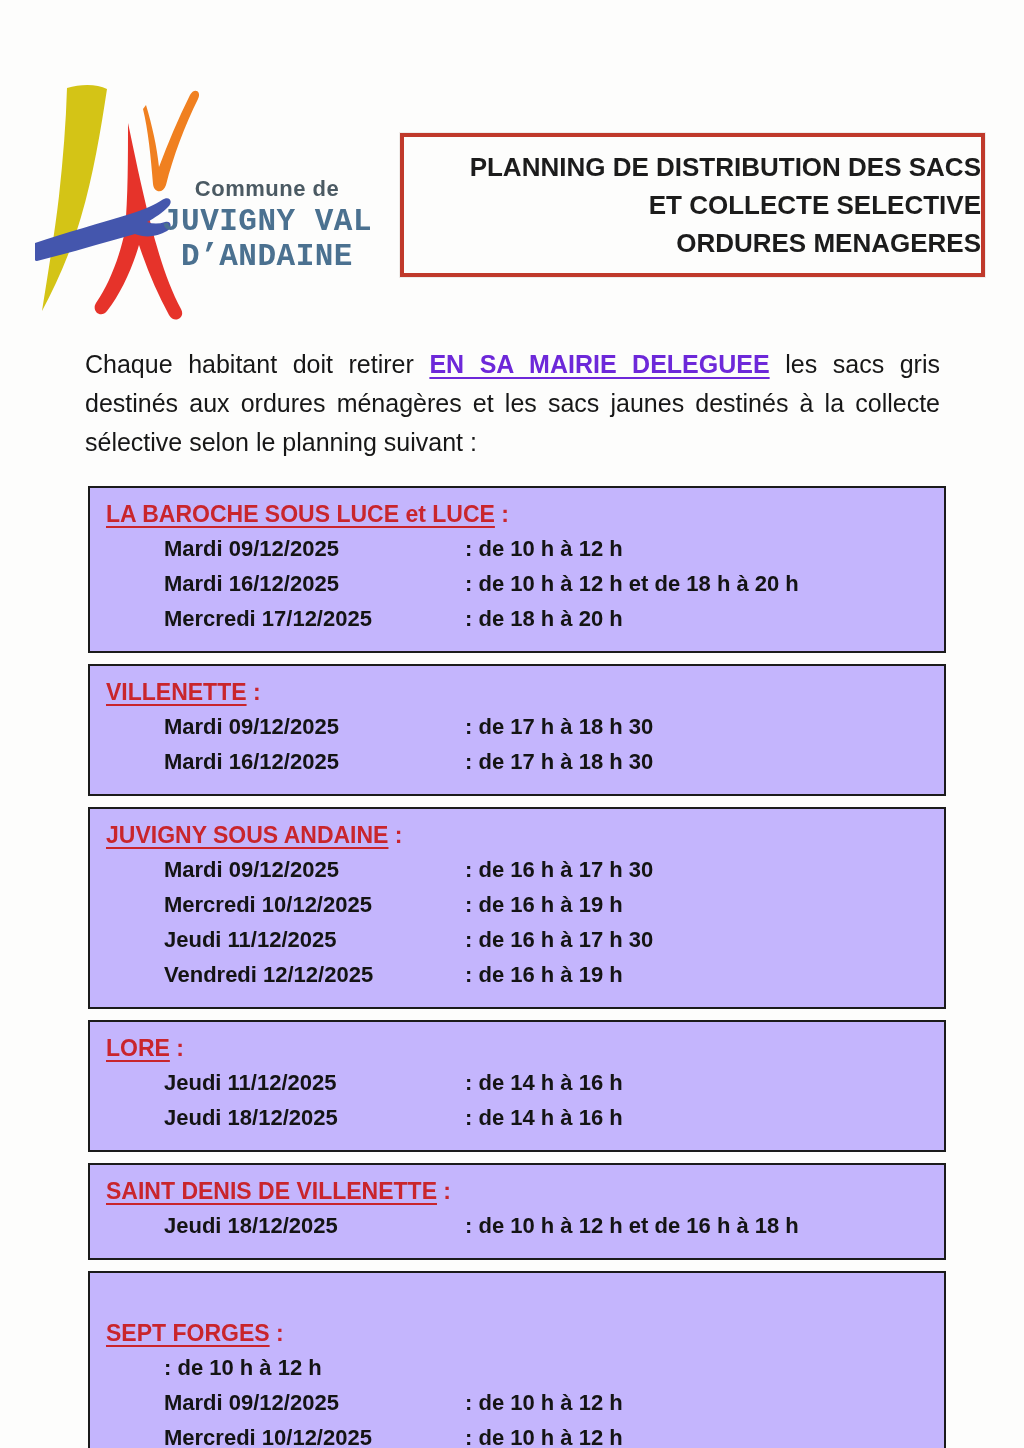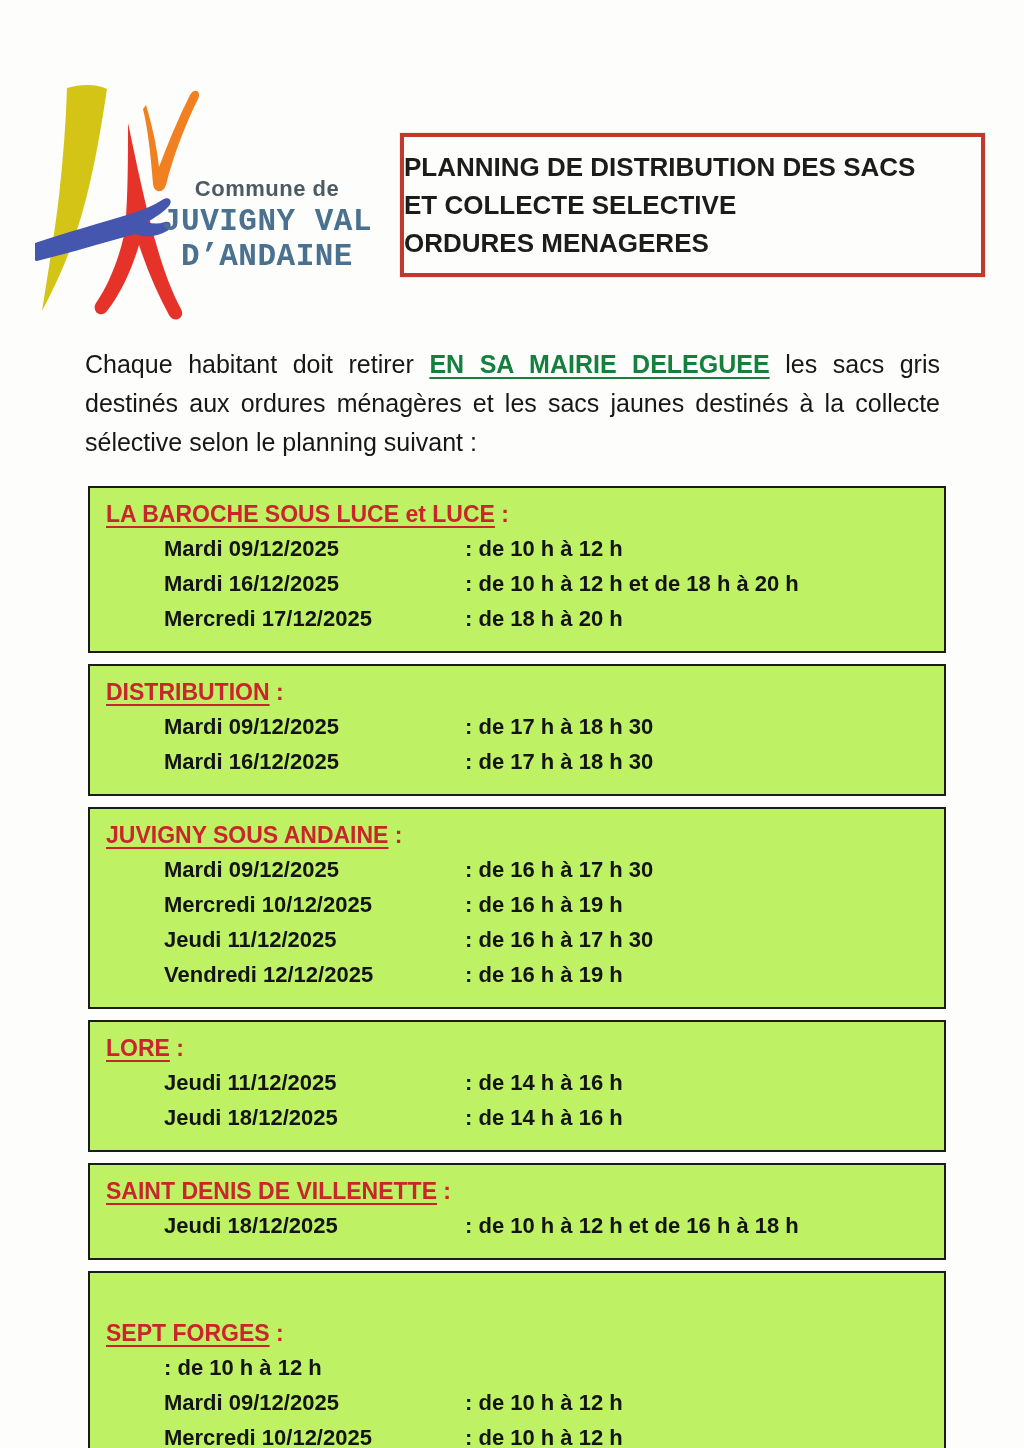--- a/index.html
+++ b/index.html
@@ -23,21 +23,21 @@
     text-align: center; font-weight: bold; line-height: 1.1;
   }
   .logo-commune { font-size: 22px; color: #4b5a63; letter-spacing: 0.5px; margin-bottom: 3px; }
   .logo-name { font-size: 31px; color: #4b7190; letter-spacing: 0.5px; line-height: 35px; font-family: Liberation Mono, monospace; }
 
   .title-box {
     position: absolute; left: 400px; top: 88px; width: 585px; height: 144px;
     border: 4px solid #c0392b;
     background: #fdfdfc;
     display: flex; flex-direction: column; justify-content: center;
-    text-align: left;
+    text-align: right;
     font-weight: bold; font-size: 26px; line-height: 38px; color: #1c1c1c;
     box-shadow: 0 0 0 1px rgba(80,40,30,0.08);
   }
 
   
   .intro {
     margin: 8px 84px 0 85px;
     font-size: 25px; line-height: 39px;
     text-align: justify;
     color: #171717;
@@ -46,21 +46,21 @@
     color: #c9252c; font-weight: bold;
     text-decoration: underline;
     text-decoration-thickness: 2px;
     text-underline-offset: 4px;
   }
 
   
   .sections { margin: 24px 0 0 88px; width: 858px; }
   .box {
     border: 2px solid #1b1b1b;
-    background: #bef264;
+    background: #c4b5fd;
     padding: 9px 10px 15px 16px;
     margin-bottom: 11px;
   }
   .box-title {
     font-weight: bold; font-size: 23px; color: #c9252c;
     line-height: 34px;
   }
   .box-title .t {
     text-decoration: underline;
     text-decoration-thickness: 2px;
@@ -102,21 +102,21 @@
     </div>
   </div>
 
   <div class="title-box" style="border-color: rgb(192, 57, 43);">
     <div>PLANNING DE DISTRIBUTION DES SACS</div>
     <div>ET COLLECTE SELECTIVE</div>
     <div>ORDURES MENAGERES</div>
   </div>
 </div>
 
-<p class="intro"><span>Chaque habitant doit retirer </span><span class="hl" style="color: #15803d;">EN SA MAIRIE DELEGUEE</span><span> les sacs gris destinés aux ordures ménagères et les sacs jaunes destinés à la collecte sélective selon le planning suivant :</span></p>
+<p class="intro"><span>Chaque habitant doit retirer </span><span class="hl" style="color: #6d28d9;">EN SA MAIRIE DELEGUEE</span><span> les sacs gris destinés aux ordures ménagères et les sacs jaunes destinés à la collecte sélective selon le planning suivant :</span></p>
 
 <div class="sections" id="sections">
   <section class="box" style="border-color: rgb(27, 27, 27);">
     <div class="box-title" style="color: rgb(201, 37, 44);"><span class="t">LA BAROCHE SOUS LUCE et LUCE</span><span class="suffix"> :</span></div>
     <div class="rows">
   <div class="row">
     <span class="date">Mardi 09/12/2025</span>
     <span class="time">: de 10 h à 12 h</span>
   </div>
 
@@ -126,21 +126,21 @@
   </div>
 
   <div class="row">
     <span class="date">Mercredi 17/12/2025</span>
     <span class="time">: de 18 h à 20 h</span>
   </div>
 </div>
   </section>
 
   <section class="box" style="border-color: rgb(27, 27, 27);">
-    <div class="box-title" style="color: rgb(201, 37, 44);"><span class="t">DISTRIBUTION</span><span class="suffix"> :</span></div>
+    <div class="box-title" style="color: rgb(201, 37, 44);"><span class="t">VILLENETTE</span><span class="suffix"> :</span></div>
     <div class="rows">
   <div class="row">
     <span class="date">Mardi 09/12/2025</span>
     <span class="time">: de 17 h à 18 h 30</span>
   </div>
 
   <div class="row">
     <span class="date">Mardi 16/12/2025</span>
     <span class="time">: de 17 h à 18 h 30</span>
   </div>

